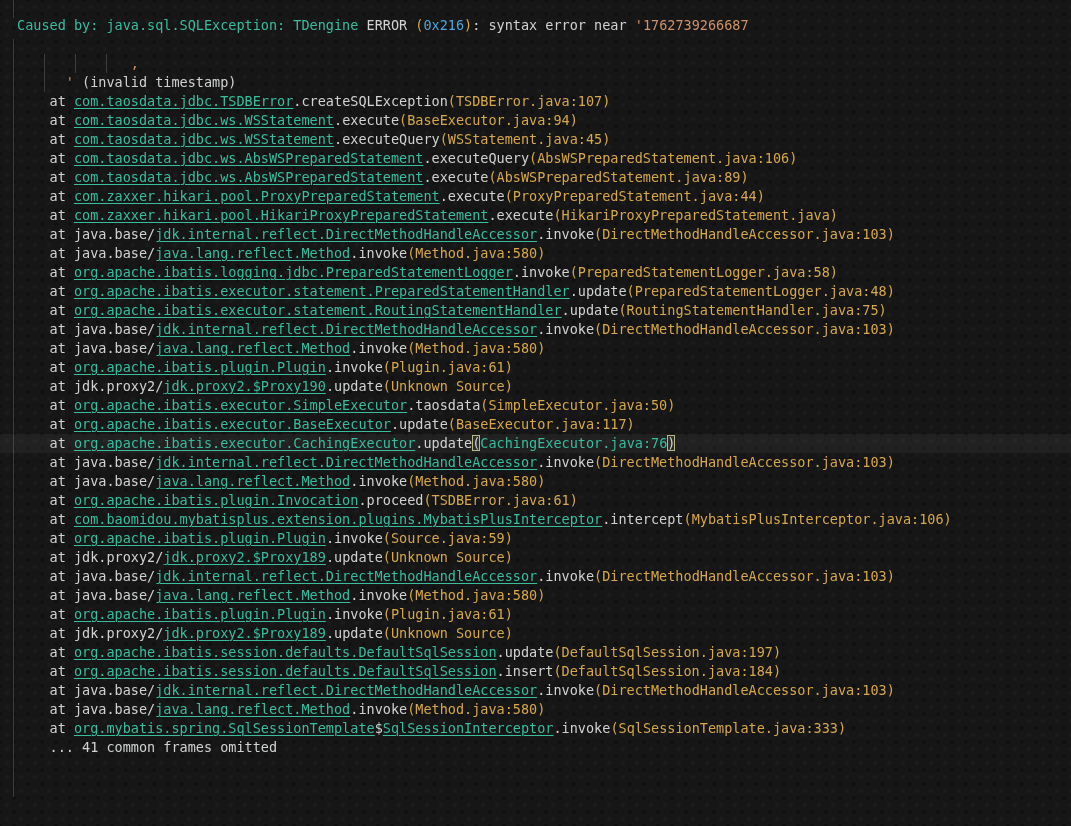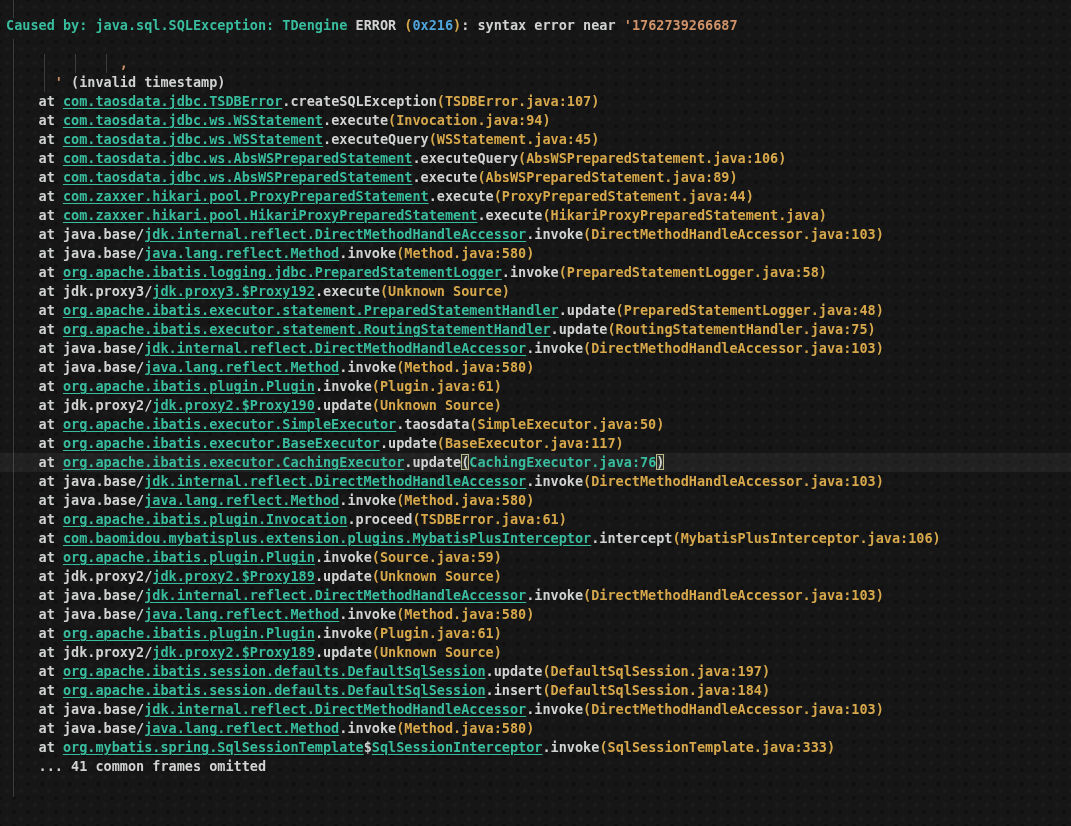--- a/index.html
+++ b/index.html
@@ -18,25 +18,24 @@
     position:relative;
   }
   #console{
     position:absolute;left:0;top:0;width:1071px;height:826px;
     padding-top:16px;box-sizing:border-box;
   }
   .line{
     white-space:pre;
     height:19px;
     min-height:19px;
-    padding-left:6px;
+    padding-left:17px;
     color:var(--text,#d0d3d1);
     position:relative;
     z-index:2;
-    font-weight:bold;
   }
   .line.hl{background:var(--line_highlight,rgba(255,255,255,0.05));}
   .seg-p{color:var(--text,#d0d3d1);}
   .seg-e{color:var(--teal,#38bd9e);}
   .seg-c{
     color:var(--teal,#38bd9e);
     text-decoration:underline;
     text-decoration-thickness:1px;
     text-underline-offset:2px;
     cursor:pointer;
@@ -66,30 +65,29 @@
 <div class="guide" style="left:44px;top:54px;height:38px"></div>
 <div class="guide" style="left:75px;top:54px;height:19px"></div>
 <div class="guide" style="left:106px;top:54px;height:19px"></div>
 
 <div id="console">
     <div class="line"><span class="seg-e">Caused by: java.sql.SQLException: TDengine </span><span class="seg-p">ERROR </span><span class="seg-l">(</span><span class="seg-n">0x216</span><span class="seg-l">)</span><span class="seg-p">: syntax error near </span><span class="seg-s">'1762739266687</span></div>
     <div class="line"></div>
     <div class="line"><span class="seg-p">              </span><span class="seg-s">,</span></div>
     <div class="line"><span class="seg-p">      </span><span class="seg-s">'</span><span class="seg-p"> (invalid timestamp)</span></div>
     <div class="line"><span class="seg-p">    at </span><span class="seg-c">com.taosdata.jdbc.TSDBError</span><span class="seg-p">.createSQLException</span><span class="seg-l">(TSDBError.java:107)</span></div>
-    <div class="line"><span class="seg-p">    at </span><span class="seg-c">com.taosdata.jdbc.ws.WSStatement</span><span class="seg-p">.execute</span><span class="seg-l">(Invocation.java:94)</span></div>
+    <div class="line"><span class="seg-p">    at </span><span class="seg-c">com.taosdata.jdbc.ws.WSStatement</span><span class="seg-p">.execute</span><span class="seg-l">(BaseExecutor.java:94)</span></div>
     <div class="line"><span class="seg-p">    at </span><span class="seg-c">com.taosdata.jdbc.ws.WSStatement</span><span class="seg-p">.executeQuery</span><span class="seg-l">(WSStatement.java:45)</span></div>
     <div class="line"><span class="seg-p">    at </span><span class="seg-c">com.taosdata.jdbc.ws.AbsWSPreparedStatement</span><span class="seg-p">.executeQuery</span><span class="seg-l">(AbsWSPreparedStatement.java:106)</span></div>
     <div class="line"><span class="seg-p">    at </span><span class="seg-c">com.taosdata.jdbc.ws.AbsWSPreparedStatement</span><span class="seg-p">.execute</span><span class="seg-l">(AbsWSPreparedStatement.java:89)</span></div>
     <div class="line"><span class="seg-p">    at </span><span class="seg-c">com.zaxxer.hikari.pool.ProxyPreparedStatement</span><span class="seg-p">.execute</span><span class="seg-l">(ProxyPreparedStatement.java:44)</span></div>
     <div class="line"><span class="seg-p">    at </span><span class="seg-c">com.zaxxer.hikari.pool.HikariProxyPreparedStatement</span><span class="seg-p">.execute</span><span class="seg-l">(HikariProxyPreparedStatement.java)</span></div>
     <div class="line"><span class="seg-p">    at java.base/</span><span class="seg-c">jdk.internal.reflect.DirectMethodHandleAccessor</span><span class="seg-p">.invoke</span><span class="seg-l">(DirectMethodHandleAccessor.java:103)</span></div>
     <div class="line"><span class="seg-p">    at java.base/</span><span class="seg-c">java.lang.reflect.Method</span><span class="seg-p">.invoke</span><span class="seg-l">(Method.java:580)</span></div>
     <div class="line"><span class="seg-p">    at </span><span class="seg-c">org.apache.ibatis.logging.jdbc.PreparedStatementLogger</span><span class="seg-p">.invoke</span><span class="seg-l">(PreparedStatementLogger.java:58)</span></div>
-    <div class="line"><span class="seg-p">    at jdk.proxy3/</span><span class="seg-c">jdk.proxy3.$Proxy192</span><span class="seg-p">.execute</span><span class="seg-l">(Unknown Source)</span></div>
     <div class="line"><span class="seg-p">    at </span><span class="seg-c">org.apache.ibatis.executor.statement.PreparedStatementHandler</span><span class="seg-p">.update</span><span class="seg-l">(PreparedStatementLogger.java:48)</span></div>
     <div class="line"><span class="seg-p">    at </span><span class="seg-c">org.apache.ibatis.executor.statement.RoutingStatementHandler</span><span class="seg-p">.update</span><span class="seg-l">(RoutingStatementHandler.java:75)</span></div>
     <div class="line"><span class="seg-p">    at java.base/</span><span class="seg-c">jdk.internal.reflect.DirectMethodHandleAccessor</span><span class="seg-p">.invoke</span><span class="seg-l">(DirectMethodHandleAccessor.java:103)</span></div>
     <div class="line"><span class="seg-p">    at java.base/</span><span class="seg-c">java.lang.reflect.Method</span><span class="seg-p">.invoke</span><span class="seg-l">(Method.java:580)</span></div>
     <div class="line"><span class="seg-p">    at </span><span class="seg-c">org.apache.ibatis.plugin.Plugin</span><span class="seg-p">.invoke</span><span class="seg-l">(Plugin.java:61)</span></div>
     <div class="line"><span class="seg-p">    at jdk.proxy2/</span><span class="seg-c">jdk.proxy2.$Proxy190</span><span class="seg-p">.update</span><span class="seg-l">(Unknown Source)</span></div>
     <div class="line"><span class="seg-p">    at </span><span class="seg-c">org.apache.ibatis.executor.SimpleExecutor</span><span class="seg-p">.taosdata</span><span class="seg-l">(SimpleExecutor.java:50)</span></div>
     <div class="line"><span class="seg-p">    at </span><span class="seg-c">org.apache.ibatis.executor.BaseExecutor</span><span class="seg-p">.update</span><span class="seg-l">(BaseExecutor.java:117)</span></div>
     <div class="line hl"><span class="seg-p">    at </span><span class="seg-c">org.apache.ibatis.executor.CachingExecutor</span><span class="seg-p">.update</span><span class="seg-b">(</span><span class="seg-v">CachingExecutor.java:76</span><span class="seg-b">)</span></div>
     <div class="line"><span class="seg-p">    at java.base/</span><span class="seg-c">jdk.internal.reflect.DirectMethodHandleAccessor</span><span class="seg-p">.invoke</span><span class="seg-l">(DirectMethodHandleAccessor.java:103)</span></div>

